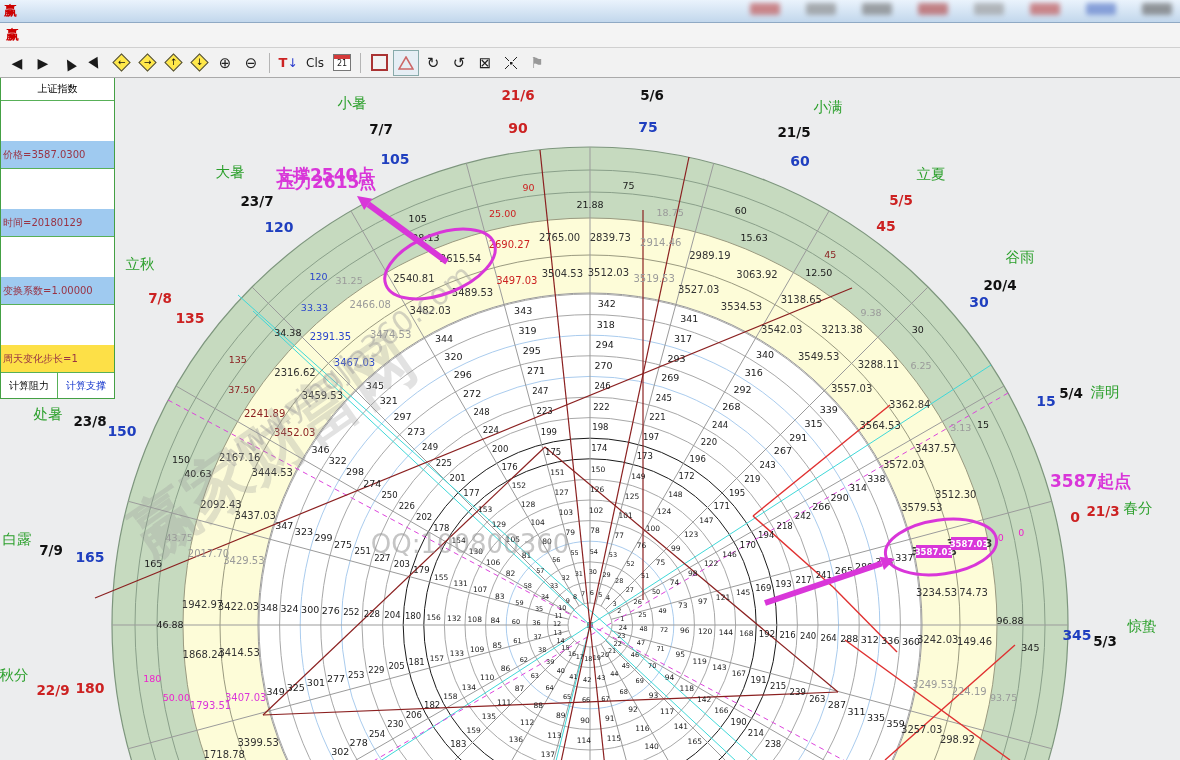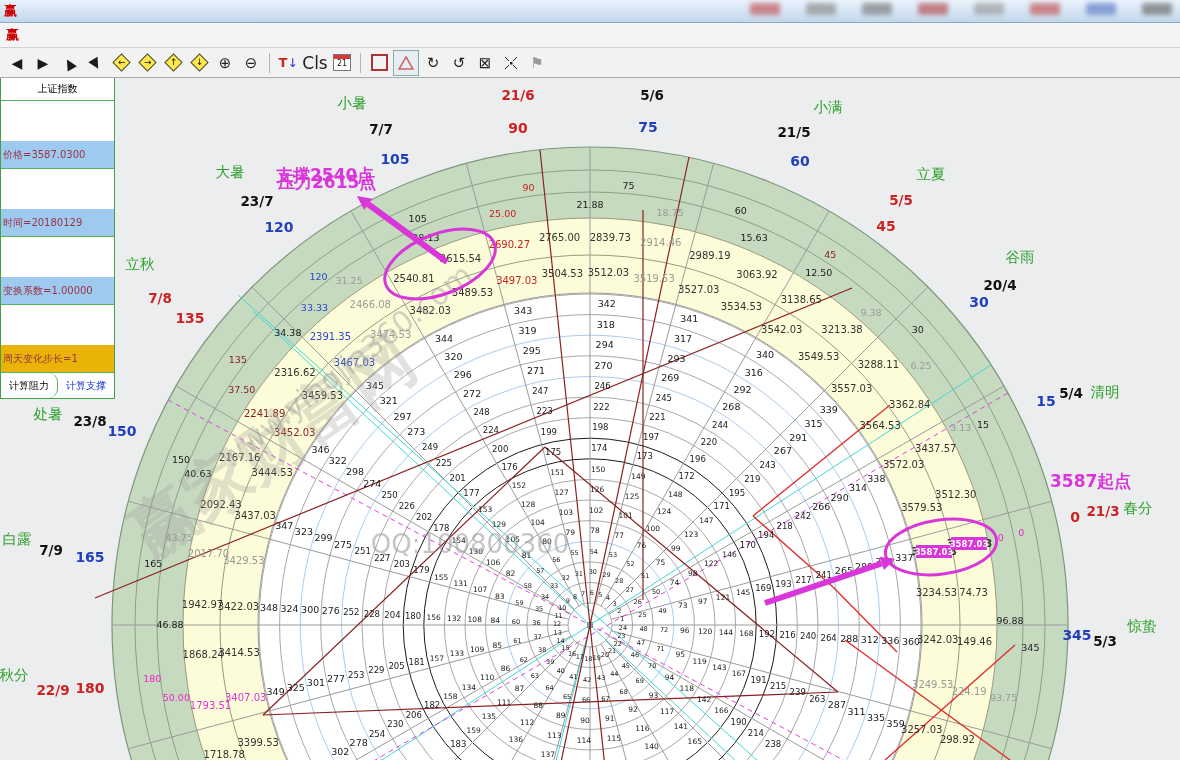--- a/index.html
+++ b/index.html
@@ -13,43 +13,43 @@
   .blurblobs{position:absolute;right:8px;top:3px;display:flex;gap:26px;filter:blur(2.5px);opacity:.65;}
   .blurblobs i{display:inline-block;width:30px;height:12px;border-radius:2px;}
   .menubar{position:relative;z-index:5;height:24px;display:flex;align-items:center;
     background:#f4f4f4;border-bottom:1px solid #d0d0d0;font-size:12.5px;color:#111;}
   .menubar .appicon{color:#c00;font-weight:bold;margin:0 10px 0 6px;font-size:13px;}
   .menubar span.mi{margin-right:19px;cursor:default;}
   .toolbar{position:relative;z-index:5;height:29px;display:flex;align-items:center;
     background:#f2f2f2;border-bottom:1px solid #aaa;padding-left:4px;}
   .tb{width:24px;height:24px;display:flex;align-items:center;justify-content:center;
       margin:0 1px;font-size:15px;color:#222;}
-  .tb.sm{font-size:17px;width:26px;}
+  .tb.sm{font-size:12px;width:26px;}
   .sep{width:1px;height:20px;background:#b5b5b5;margin:0 5px;}
   .arrow{color:#1a1a1a;font-size:14px;}
   .diamond{width:11px;height:11px;background:#ffe84a;border:1px solid #4a4a4a;
     transform:rotate(45deg);display:flex;align-items:center;justify-content:center;}
   .diamond b{transform:rotate(-45deg);font-size:9px;font-weight:normal;color:#111;line-height:1;}
   .cal{width:16px;height:15px;border:1px solid #777;background:#fff;position:relative;}
   .cal i{display:block;height:4px;background:#d43a3a;}
   .cal b{display:block;font-size:8px;font-weight:normal;text-align:center;color:#222;line-height:10px;}
   .sqicon{width:13px;height:13px;border:2px solid #a33;}
   .pressed{border:1px solid #8aa;background:#e6eef4;}
   
   .panel{position:absolute;z-index:4;left:0;top:76px;width:113px;border:1px solid #44a044;
     background:#fff;font-size:10px;}
   .panel .hd{background:#fff;color:#000;text-align:center;height:23px;line-height:23px;
     border-bottom:1px solid #58b058;}
   .panel .row{height:27px;line-height:27px;padding-left:2px;color:#993344;
     border-bottom:1px solid #58b058;white-space:nowrap;overflow:hidden;margin-top:40px;}
   .panel .row.bgblue{background:#9fcaf0;}
-  .panel .row.bggreen{background:#eab308;}
+  .panel .row.bggreen{background:#fde047;}
   .panel .btns{display:flex;height:25px;}
   .panel .btns div{flex:1;text-align:center;line-height:25px;background:#fff;cursor:default;}
-  .panel .btns div:first-child{border-right:1px solid #58b058;color:#000;border-radius:9px;}
+  .panel .btns div:first-child{border-right:1px solid #58b058;color:#000;}
   .panel .btns div:last-child{color:#1133cc;}
   
   .ann{position:absolute;z-index:3;color:#d936d9;font-weight:bold;font-size:17px;white-space:nowrap;}
   #wheelsvg{position:absolute;z-index:1;left:0;top:0;}
 </style>
 </head>
 <body>
 
 <div class="titlebar">
   <span class="appicon">赢</span>

